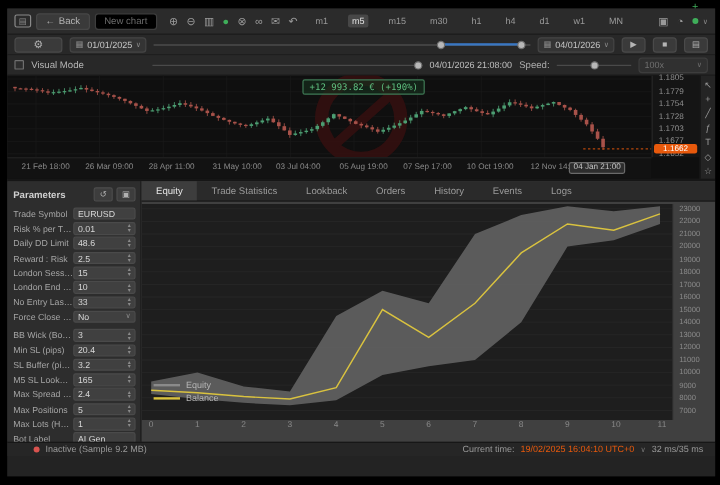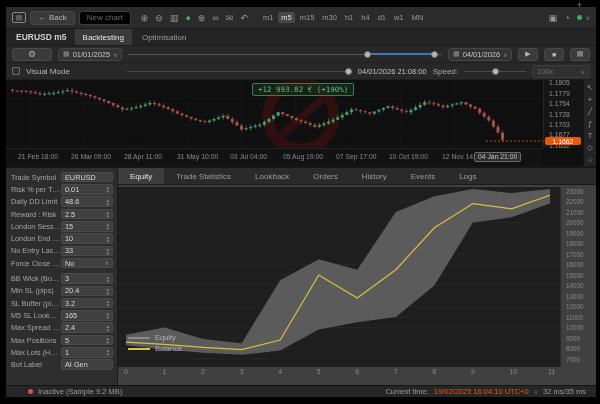--- a/index.html
+++ b/index.html
@@ -13,21 +13,21 @@
   
   .toolbar { height:22px; background:#2b2b2b; border-bottom:1px solid #1a1a1a;
     display:flex; align-items:center; gap:4px; padding:0 6px; font-size:8px; color:#aaa; }
   .logo { width:14px; height:11px; border:1px solid #8a8a8a; border-radius:2px;
     display:flex; align-items:center; justify-content:center; color:#8a8a8a; font-size:7px; }
   .tbtn { background:#3a3a3a; border:1px solid #474747; border-radius:3px; color:#b5b5b5;
     font-size:8px; padding:1px 7px; height:14px; display:flex; align-items:center; gap:3px; }
   .tbtn.dim { background:#000000; color:#6a6a6a; border-color:#3d3d3d; }
   .tb-icons { display:flex; gap:7px; margin-left:6px; color:#9a9a9a; font-size:9px; }
   .tb-icons span { cursor:default; }
-  .tf-group { display:flex; gap:2px; margin-left:8px; color:#9a9a9a; }
+  .tf-group { display:flex; gap:14px; margin-left:8px; color:#9a9a9a; }
   .tf { padding:1px 3px; border-radius:2px; font-size:7.5px; }
   .tf.active { background:#474747; color:#e0e0e0; }
   .tb-right { margin-left:auto; display:flex; align-items:center; gap:7px; }
   .acct { display:flex; align-items:center; gap:4px; color:#b5b5b5; font-size:8px; }
   .dot { width:5px; height:5px; border-radius:50%; display:inline-block; }
 
   
   .titlebar { height:17px; background:#242424; border-bottom:1px solid #1b1b1b;
     display:flex; align-items:center; gap:8px; padding:0 10px; }
   .symbol { color:#cfcfcf; font-size:8.5px; font-weight:bold; }
@@ -164,27 +164,20 @@
             <span>▣</span>
             <span>◔</span>
           </div>
         <div class="acct">
           <span class="dot" id="acctDot" style="background: rgb(63, 174, 90);"></span>
           <span style="font-size:6px;color:#8a8a8a;">∨</span>
         </div>
       </div>
     </div>
 
-    <div class="titlebar">
-      <span class="symbol">EURUSD m5</span>
-      <div class="ttabs" id="titleTabs">
-          <div class="ttab active">Backtesting</div>
-          <div class="ttab">Optimisation</div>
-        </div>
-    </div>
 
     <div class="row1">
       <button class="gearbtn">
         <span>⚙</span>
       </button>
       <div class="datefield">
         <span class="cal">▦</span>
         <span>01/01/2025</span>
         <span class="chev">∨</span>
       </div>
@@ -504,20 +497,29 @@
           <span class="ta-label" style="left: 277px;">05 Aug 19:00</span>
           <span class="ta-label" style="left: 330px;">07 Sep 17:00</span>
           <span class="ta-label" style="left: 383px;">10 Oct 19:00</span>
           <span class="ta-label" style="left: 436px;">12 Nov 14:00</span>
           <div class="ta-current">04 Jan 21:00</div>
         </div>
     </div>
 
     <div class="bottom">
       <div class="params">
+        <div class="p-head">
+          <span class="p-title">Parameters</span>
+          <button class="p-hbtn">
+            <span>↺</span>
+          </button>
+          <button class="p-hbtn">
+            <span>▣</span>
+          </button>
+        </div>
         <div id="paramRows">
             <div class="prow">
               <span class="plabel">Trade Symbol</span>
               <div class="pctl">
                 <span>EURUSD</span>
               </div>
             </div>
             <div class="prow">
               <span class="plabel">Risk % per Trade</span>
               <div class="pctl">

